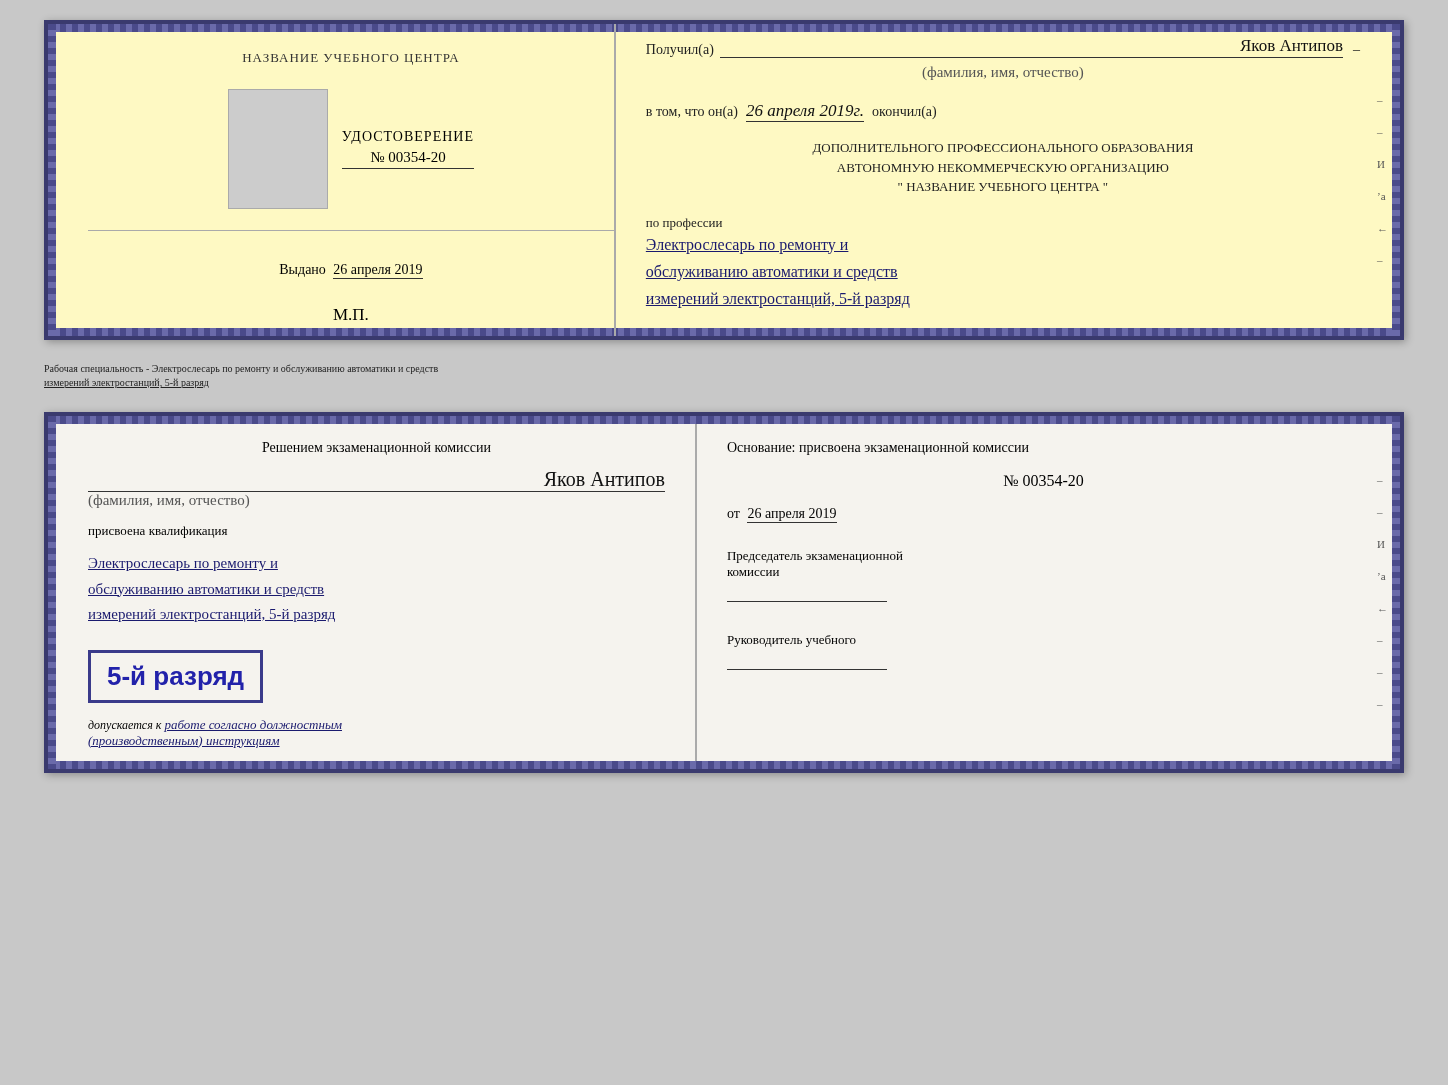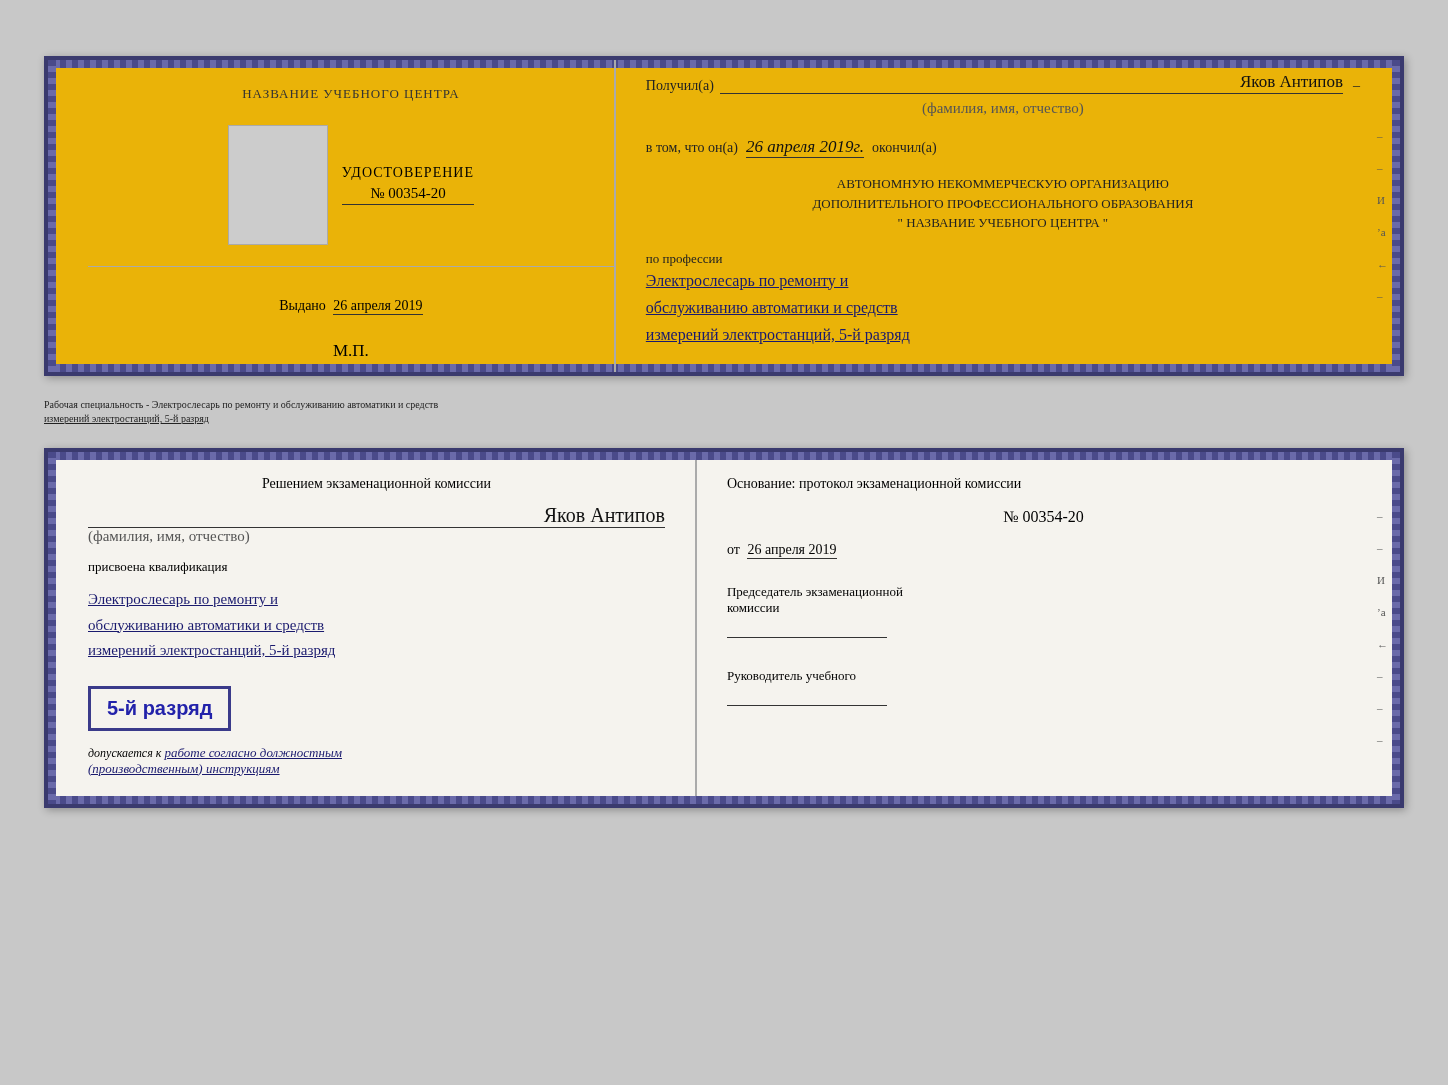--- a/index.html
+++ b/index.html
@@ -17,25 +17,24 @@
       display: flex;
       flex-direction: column;
       gap: 18px;
       width: 1360px;
     }
 
     
     .certificate-top {
       display: flex;
       border: 4px solid #3a3a6e;
-      background: #eab308;
+      background: #fef9c3;
       min-height: 320px;
       position: relative;
       box-shadow: 2px 2px 8px rgba(0,0,0,0.3);
-      margin-top: 36px;
     }
 
     .cert-left {
       width: 42%;
       border-right: 2px solid #aaa;
       padding: 20px 30px;
       display: flex;
       flex-direction: column;
       align-items: center;
       justify-content: space-around;
@@ -212,21 +211,21 @@
     .commission-title {
       font-size: 14px;
       text-align: center;
       font-weight: normal;
     }
 
     .rank-badge {
       display: inline-block;
       border: 3px solid #3a3a8a;
       padding: 8px 16px;
-      font-size: 20px;
+      font-size: 26px;
       font-weight: bold;
       color: #2222aa;
       font-family: Arial, sans-serif;
       text-align: right;
       margin-top: 6px;
     }
 
     .admission-text {
       font-size: 12px;
       font-style: italic;
@@ -311,22 +310,22 @@
         <span class="sub-label">(фамилия, имя, отчество)</span>
       </div>
 
       <div style="margin-top:10px; font-size:14px; display:flex; gap:8px; align-items:baseline;">
         <span>в том, что он(а)</span>
         <span class="handwritten" style="font-style:italic; border-bottom:1px solid #333;">26 апреля 2019г.</span>
         <span>окончил(а)</span>
       </div>
 
       <div class="org-block" style="margin-top:6px;">
+        <div>ДОПОЛНИТЕЛЬНОГО ПРОФЕССИОНАЛЬНОГО ОБРАЗОВАНИЯ</div>
         <div>АВТОНОМНУЮ НЕКОММЕРЧЕСКУЮ ОРГАНИЗАЦИЮ</div>
-        <div>ДОПОЛНИТЕЛЬНОГО ПРОФЕССИОНАЛЬНОГО ОБРАЗОВАНИЯ</div>
         <div>"  НАЗВАНИЕ УЧЕБНОГО ЦЕНТРА  "</div>
       </div>
 
       <div class="profession-block">
         <div>по профессии</div>
         <div class="profession-lines">
           <div>Электрослесарь по ремонту и</div>
           <div>обслуживанию автоматики и средств</div>
           <div>измерений электростанций, 5-й разряд</div>
         </div>
@@ -378,21 +377,21 @@
       <div class="admission-text" style="margin-top:6px;">
         <span>допускается к</span>
         <span class="handwritten-blue" style="font-size:13px; text-decoration:underline;">работе согласно должностным</span>
         <br>
         <span class="handwritten-blue" style="font-size:13px; text-decoration:underline; font-style:italic;">(производственным) инструкциям</span>
       </div>
     </div>
 
     <div class="cert-bottom-right" style="padding:24px 40px 20px 30px;">
       <div class="right-basis">
-        <span>Основание: протокол экзаменационной комиссии</span>
+        <span>Основание: присвоена экзаменационной комиссии</span>
       </div>
       <div class="protocol-number">
         <span>№  00354-20</span>
       </div>
       <div class="protocol-date">
         <span>от</span>
         <span style="border-bottom:1px solid #333; padding-bottom:1px; margin-left:4px;">26 апреля 2019</span>
       </div>
       <div class="signature-block" style="margin-top:14px;">
         <div>Председатель экзаменационной</div>

